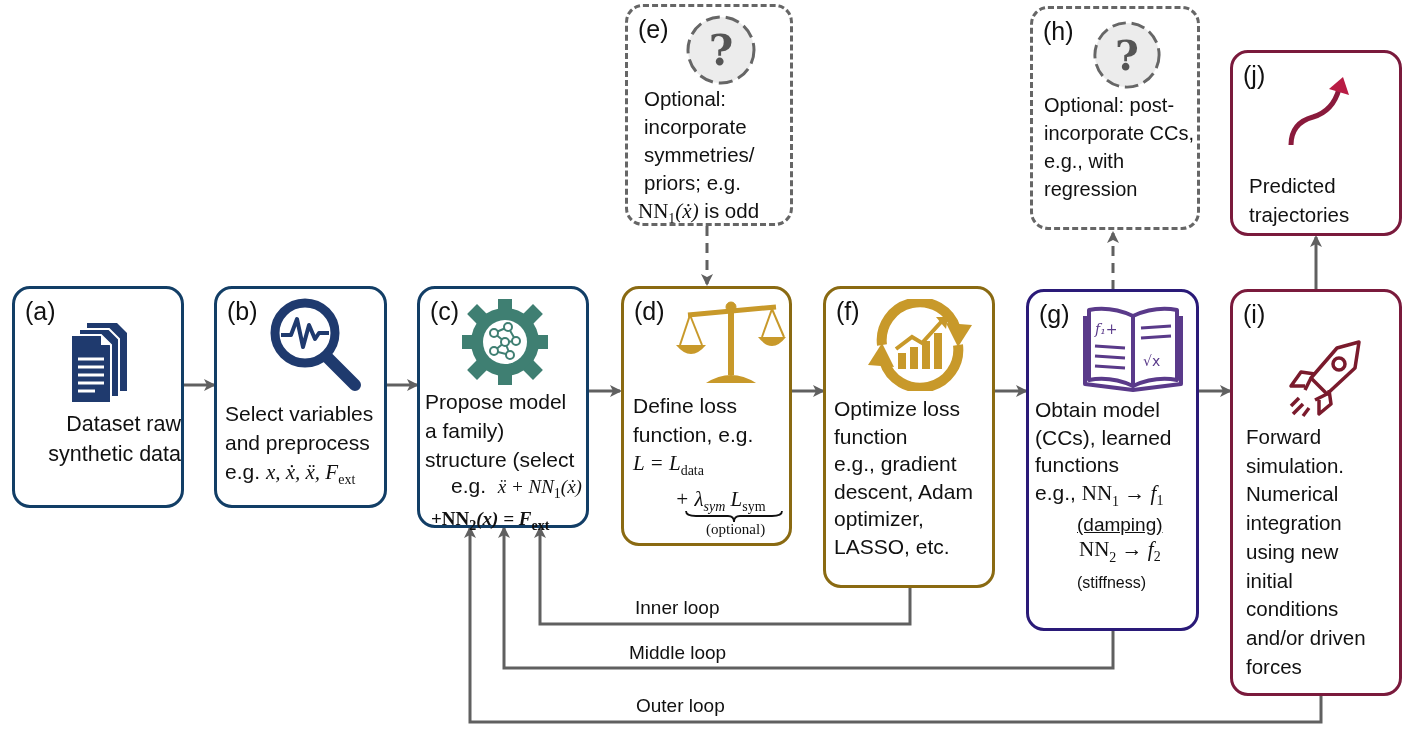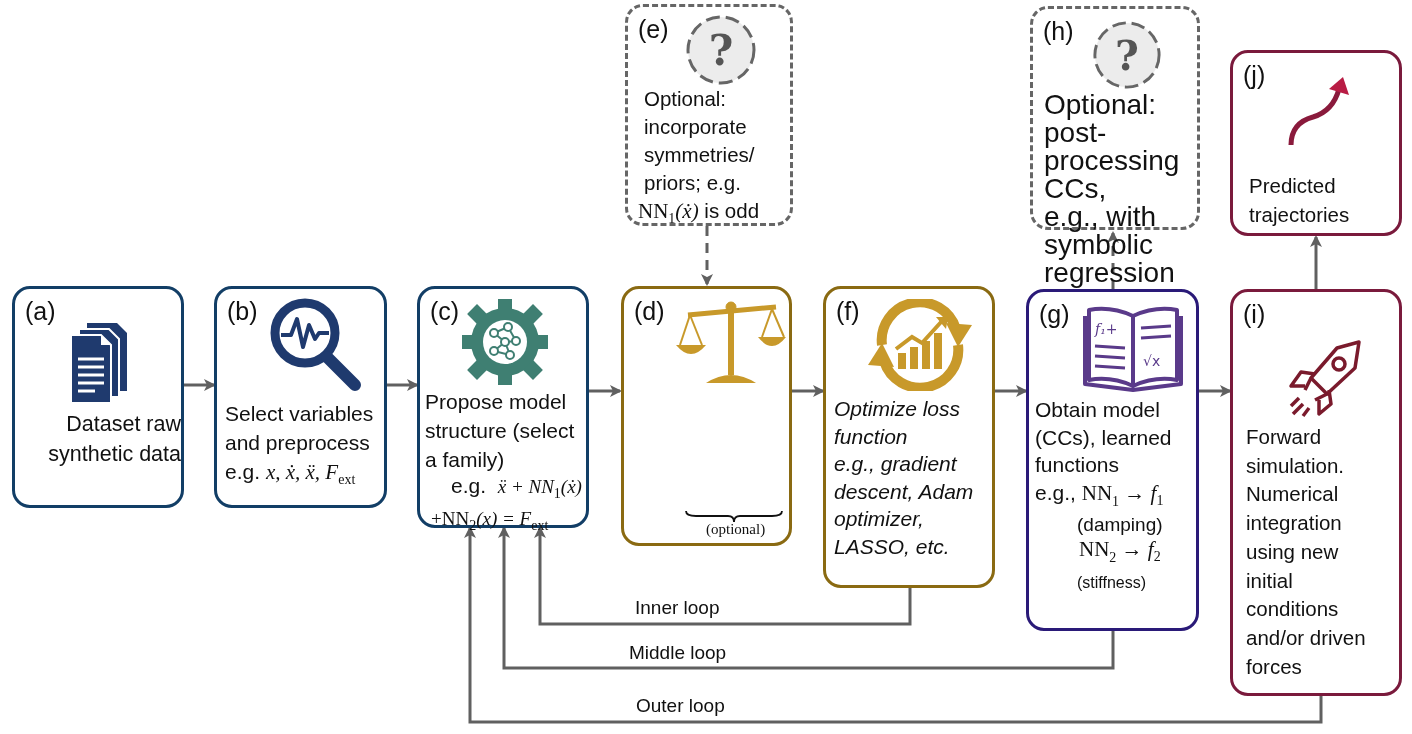--- a/index.html
+++ b/index.html
@@ -111,24 +111,24 @@
       <circle cx="34" cy="36" r="4" fill="#fff"></circle>
         <circle cx="48" cy="30" r="4" fill="#fff"></circle>
         <circle cx="45" cy="45" r="4" fill="#fff"></circle>
         <circle cx="34" cy="54" r="4" fill="#fff"></circle>
         <circle cx="56" cy="44" r="4" fill="#fff"></circle>
         <circle cx="50" cy="58" r="4" fill="#fff"></circle>
     </g>
   </svg>
   <div class="txt" style="left:5px;top:98px;font-size:21px;line-height:29px;">
     <div>Propose model</div>
+    <div>a family)</div>
     <div>structure (select</div>
-    <div>a family)</div>
     <div style="line-height:24px;margin-left:26px;"><span>e.g.</span>&nbsp; <span class="math" style="font-size:19px;"><span class="ital">ẍ + NN</span><span class="sub">1</span><span class="ital">(ẋ)</span></span></div>
-    <div style="line-height:24px;padding-left:6px;"><span class="math" style="font-size:19px;"><span>+NN</span><span class="sub">2</span><span class="ital">(x) = F</span><span class="sub">ext</span></span></div>
+    <div style="line-height:24px;padding-left:6px;"><span class="math" style="font-size:19px;font-weight:bold;"><span>+NN</span><span class="sub">2</span><span class="ital">(x) = F</span><span class="sub">ext</span></span></div>
   </div>
 </div>
 
 <div class="box dashed" style="left:625px;top:4px;width:168px;height:222px;">
   <span class="tag">(e)</span>
   <svg class="icon" style="left:56px;top:6px;" width="74" height="74" viewBox="0 0 74 74">
     <circle cx="37" cy="37" r="33" fill="#ececec" stroke="#666" stroke-width="3" stroke-dasharray="14,6"></circle>
     <text x="37" y="52" text-anchor="middle" font-family="DejaVu Serif, serif" font-weight="bold" font-size="42" fill="#555">?</text>
   </svg>
   <div class="txt" style="left:16px;top:78px;font-size:20.5px;line-height:28px;">
@@ -151,20 +151,26 @@
       <line x1="14" y1="18" x2="4" y2="48" stroke-width="2"></line>
         <line x1="14" y1="18" x2="26" y2="48" stroke-width="2"></line>
       <line x1="96" y1="12" x2="86" y2="40" stroke-width="2"></line>
         <line x1="96" y1="12" x2="108" y2="40" stroke-width="2"></line>
       <path d="M0 48 H30 Q15 66 0 48 Z" stroke="none"></path>
       <path d="M82 40 H110 Q96 58 82 40 Z" stroke="none"></path>
     </g>
     <text x="10" y="44" font-family="DejaVu Serif, serif" font-style="italic" font-size="14" fill="#fff">L</text>
     <text x="92" y="36" font-family="DejaVu Serif, serif" font-style="italic" font-size="14" fill="#fff">L</text>
   </svg>
+  <div class="txt" style="left:9px;top:102px;font-size:21px;line-height:29px;">
+    <div>Define loss</div>
+    <div>function, e.g.</div>
+    <div class="math"><span class="ital">L = L</span><span class="sub">data</span></div>
+    <div class="math" style="padding-left:42px;"><span class="ital">+ λ</span><span class="sub ital">sym</span><span class="ital"> L</span><span class="sub">sym</span></div>
+  </div>
   <svg class="icon" style="left:60px;top:220px;" width="100" height="14" viewBox="0 0 100 14">
     <path d="M2 2 Q2 7 12 7 H44 Q50 7 50 13 Q50 7 56 7 H88 Q98 7 98 2" fill="none" stroke="#111" stroke-width="1.8"></path>
   </svg>
   <div class="math small" style="position:absolute;left:82px;top:232px;font-size:15px;">(optional)</div>
 </div>
 
 <div class="box gold" style="left:823px;top:286px;width:172px;height:302px;">
   <span class="tag">(f)</span>
   <svg class="icon" style="left:34px;top:10px;" width="120" height="92" viewBox="0 0 120 92">
     <g fill="none" stroke="#c8992a" stroke-width="10">
@@ -175,41 +181,40 @@
     <path d="M34 68 L8 66 L22 44 Z" fill="#c8992a"></path>
     <g fill="#c8992a">
       <rect x="38" y="54" width="8" height="16"></rect>
         <rect x="50" y="48" width="8" height="22"></rect>
         <rect x="62" y="42" width="8" height="28"></rect>
         <rect x="74" y="34" width="8" height="36"></rect>
     </g>
     <polyline points="36,50 52,38 62,44 82,22" fill="none" stroke="#c8992a" stroke-width="4"></polyline>
     <path d="M76 18 L88 18 L86 30 Z" fill="#c8992a"></path>
   </svg>
-  <div class="txt" style="left:8px;top:106px;font-size:21px;line-height:27.5px;font-style:italic;">
+  <div class="txt" style="left:8px;top:106px;font-size:21px;line-height:27.5px;">
     <div>Optimize loss</div>
     <div>function</div>
     <div>e.g., gradient</div>
     <div>descent, Adam</div>
     <div>optimizer,</div>
     <div>LASSO, etc.</div>
   </div>
 </div>
 
 <div class="box dashed" style="left:1030px;top:6px;width:170px;height:224px;">
   <span class="tag">(h)</span>
   <svg class="icon" style="left:58px;top:10px;" width="72" height="72" viewBox="0 0 74 74">
     <circle cx="37" cy="37" r="33" fill="#ececec" stroke="#666" stroke-width="3" stroke-dasharray="14,6"></circle>
     <text x="37" y="52" text-anchor="middle" font-family="DejaVu Serif, serif" font-weight="bold" font-size="42" fill="#555">?</text>
   </svg>
-  <div class="txt" style="left:11px;top:82px;font-size:28px;line-height:28px;">
+  <div class="txt" style="left:11px;top:82px;font-size:20px;line-height:28px;">
     <div>Optional: post-</div>
-    <div>processing CCs,</div>
+    <div>incorporate CCs,</div>
     <div>e.g., with</div>
-    <div>symbolic</div>
     <div>regression</div>
   </div>
 </div>
 
 <div class="box purple" style="left:1026px;top:289px;width:173px;height:342px;">
   <span class="tag">(g)</span>
   <svg class="icon" style="left:52px;top:12px;" width="104" height="88" viewBox="0 0 104 88">
     <g fill="#fff" stroke="#5a3a8a" stroke-width="4" stroke-linejoin="round">
       <path d="M4 12 L4 80 L52 86 L100 80 L100 12"></path>
       <path d="M8 6 Q30 2 52 12 L52 82 Q30 72 8 76 Z"></path>
@@ -223,21 +228,21 @@
         <line x1="14" y1="62" x2="44" y2="64"></line>
       <line x1="60" y1="24" x2="90" y2="22"></line>
         <line x1="60" y1="34" x2="90" y2="32"></line>
     </g>
   </svg>
   <div class="txt" style="left:6px;top:104px;font-size:21px;line-height:27.5px;">
     <div>Obtain model</div>
     <div>(CCs), learned</div>
     <div>functions</div>
     <div><span>e.g.,</span> <span class="math"><span>NN</span><span class="sub2">1</span><span class="ital"> → f</span><span class="sub">1</span></span></div>
-    <div style="padding-left:42px;font-size:19px;line-height:20px;">(damping)</div>
+    <div style="padding-left:42px;font-size:19px;line-height:20px;text-decoration:underline;">(damping)</div>
     <div style="padding-left:44px;"><span class="math"><span>NN</span><span class="sub2">2</span><span class="ital"> → f</span><span class="sub">2</span></span></div>
     <div style="padding-left:42px;font-size:16px;line-height:22px;">(stiffness)</div>
   </div>
 </div>
 
 <div class="box maroon" style="left:1230px;top:50px;width:172px;height:186px;">
   <span class="tag">(j)</span>
   <svg class="icon" style="left:50px;top:22px;" width="70" height="76" viewBox="0 0 70 76">
     <path d="M8 70 Q8 48 30 42 Q50 36 56 14" fill="none" stroke="#8a1a3c" stroke-width="5"></path>
     <path d="M46 14 L60 2 L66 20 Z" fill="#b81c44"></path>

